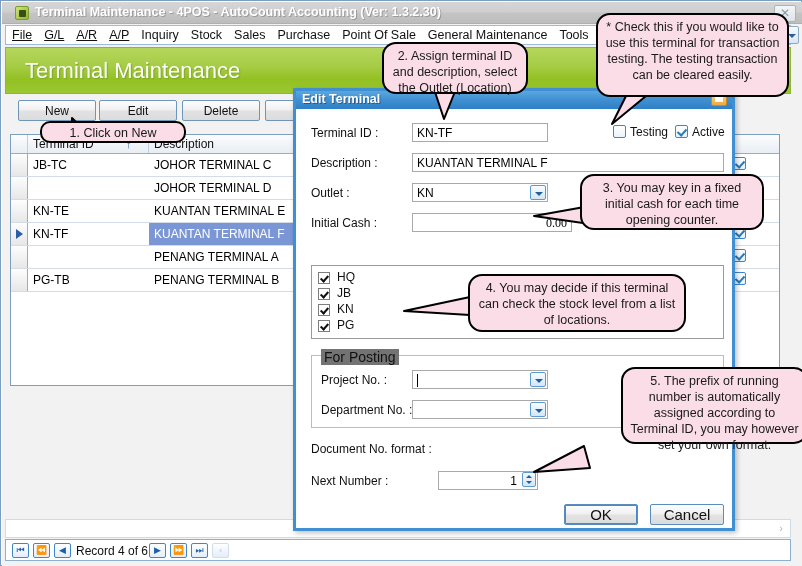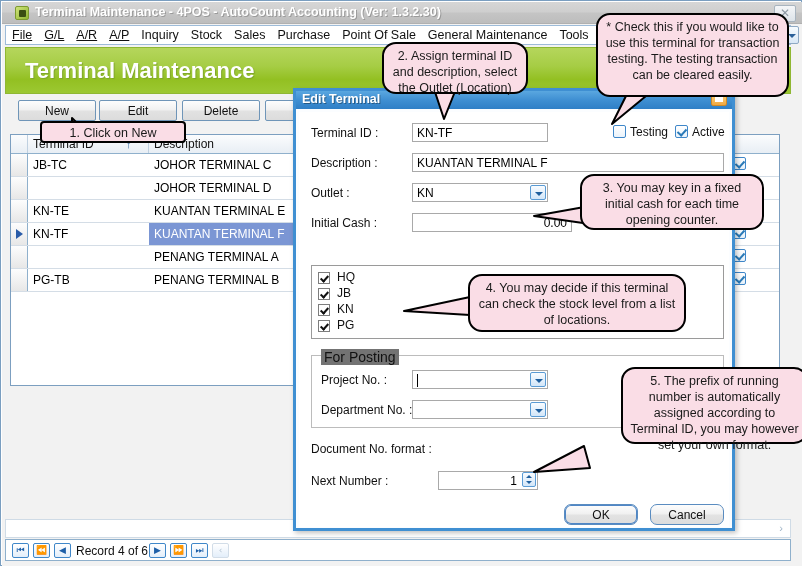--- a/index.html
+++ b/index.html
@@ -81,21 +81,21 @@
   
   .banner{
     position:absolute;left:3px;top:45px;width:786px;height:47px;
     background:linear-gradient(to bottom,#b5d65c 0%,#a6cd45 40%,#93c022 70%,#9cc832 100%);
     border:1px solid #8fb733;
     box-sizing:border-box;
     overflow:hidden;
   }
   .banner-title{
     position:absolute;left:19px;top:10px;
-    font-size:22px;font-weight:bold;color:#ffffff;
+    font-size:22px;font-weight:normal;color:#ffffff;
     text-shadow:1px 1px 1px #7fa52a;
   }
   .banner-orb{
     position:absolute;right:12px;top:-6px;width:54px;height:54px;border-radius:50%;
     background:
       radial-gradient(circle at 34% 28%, #ffffff 0%, #9fd8f4 18%, #2f93d6 52%, #1a4f8f 78%, #0d2a52 100%);
     box-shadow:inset -3px -5px 8px rgba(0,0,0,.45);
   }
   .banner-orb:after{
     content:"";position:absolute;left:8px;top:6px;width:18px;height:12px;border-radius:50%;
@@ -312,41 +312,41 @@
   }
   .spin .up,.spin .dn{
     position:absolute;left:3px;
     border-left:3px solid transparent;border-right:3px solid transparent;
   }
   .spin .up{top:2px;border-bottom:3px solid #1f5f9e;}
   .spin .dn{bottom:2px;border-top:3px solid #1f5f9e;}
 
   .dlg-btn{
     position:absolute;height:21px;width:74px;
-    border:1px solid #5a8cc0;border-radius:7px;
+    border:1px solid #5a8cc0;border-radius:2px;
     background:linear-gradient(to bottom,#fdfdfd 0%,#f0f0f0 48%,#e3e3e3 52%,#dcdcdc 100%);
-    font-size:12px;color:#111;text-align:center;line-height:20px;
+    font-size:15px;color:#111;text-align:center;line-height:20px;
     box-sizing:border-box;
   }
   .dlg-btn.default{box-shadow:0 0 0 1px #4f86c6 inset;}
 
   
   .callout{
     position:absolute;
     background:#fadde6;
     border:2px solid #000000;
     border-radius:14px;
     box-sizing:border-box;
     font-size:12.5px;color:#1a1a1a;
     text-align:center;
     line-height:16px;
     padding:4px 7px;
     z-index:50;
   }
-  .callout.small{border-radius:4px;}
+  .callout.small{border-radius:10px;}
   .tail{position:absolute;z-index:49;}
   .tail svg{display:block;overflow:visible;}
 </style>
 </head>
 <body>
 
 <div id="app">
   <div class="win-frame">
 
     <div class="titlebar">
@@ -462,21 +462,21 @@
         <div class="fld-label" style="left:12px;top:44px;">Description :</div>
         <div class="txtbox" style="left:113px;top:41px;width:312px;">KUANTAN TERMINAL F</div>
 
         <div class="fld-label" style="left:12px;top:74px;">Outlet :</div>
         <div class="combo" style="left:113px;top:71px;width:136px;">
           <span>KN</span>
           <span class="combo-arrow"></span>
         </div>
 
         <div class="fld-label" style="left:12px;top:104px;">Initial Cash :</div>
-        <div class="txtbox right" style="left:113px;top:101px;width:160px;">0.00</div>
+        <div class="txtbox right" style="left:113px;top:101px;width:160px;font-family:Liberation Serif, serif;">0.00</div>
 
         <div class="listbox" style="left:12px;top:153px;width:413px;height:74px;">
           <div class="lb-item">
             <span class="lb-chk" style="left:6px;top:6px;"></span>
             <span class="lb-text" style="left:25px;top:4px;">HQ</span>
           </div>
           <div class="lb-item">
             <span class="lb-chk" style="left:6px;top:22px;"></span>
             <span class="lb-text" style="left:25px;top:20px;">JB</span>
           </div>

